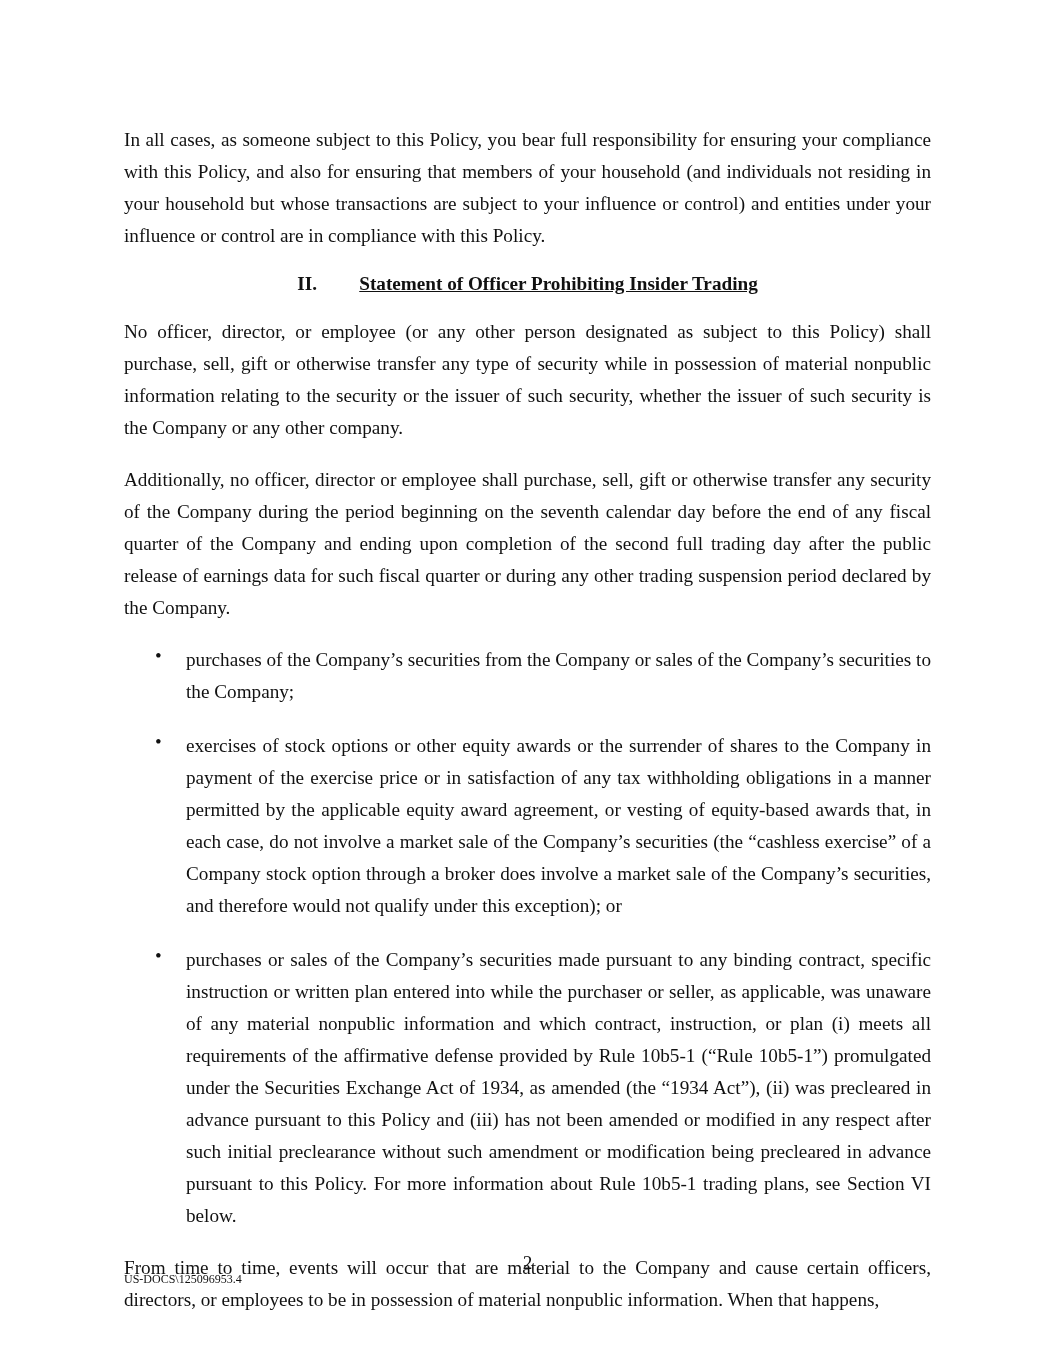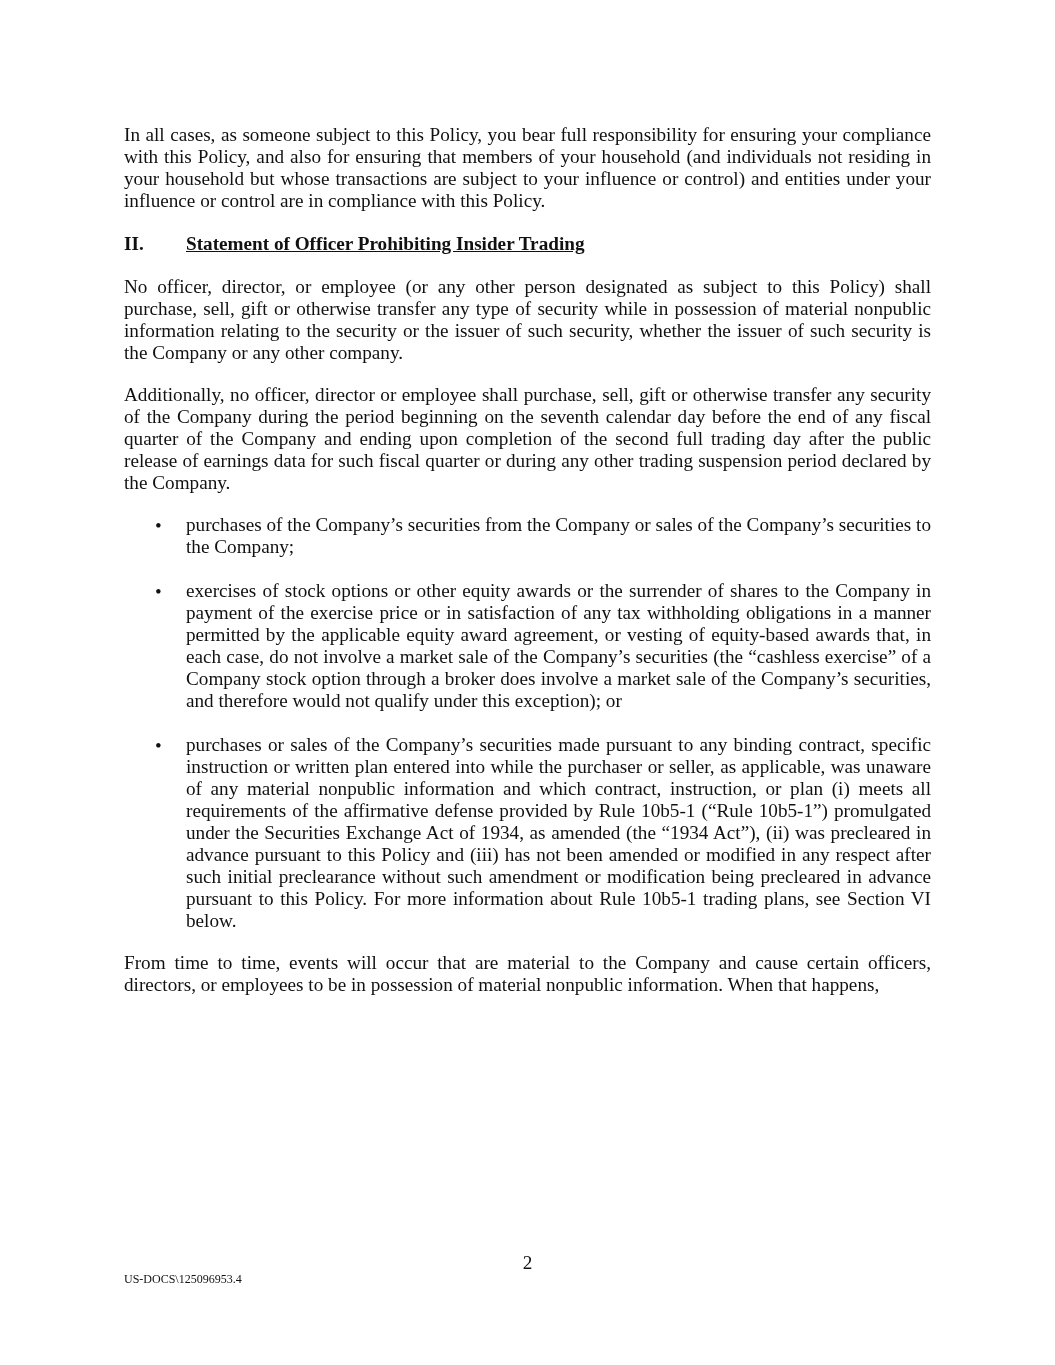--- a/index.html
+++ b/index.html
@@ -1,21 +1,21 @@
 <!DOCTYPE html>
 <html><head>
 <meta charset="utf-8">
 <style>
   html, body { margin: 0; padding: 0; background: #ffffff; }
   body { width: 1055px; height: 1365px; position: relative; overflow: hidden;
          font-family: "Liberation Serif", "DejaVu Serif", serif; color: #111; }
   .page { position: absolute; left: 124px; top: 124px; width: 807px; }
-  p { margin: 0; font-size: 19.2px; line-height: 22px; text-align: justify; }
+  p { margin: 0; font-size: 19.2px; line-height: 32px; text-align: justify; }
   .para { margin-bottom: 20px; }
-  .heading { font-size: 19.2px; line-height: 24px; font-weight: bold; margin-bottom: 20px; display: flex; }
+  .heading { font-size: 19.2px; line-height: 24px; font-weight: bold; margin-bottom: 20px; display: flex; justify-content: center; }
   .heading .num { width: 62px; }
   .heading .title { text-decoration: underline; }
   ul.bullets { list-style: none; margin: 0 0 20px 0; padding: 0; }
   ul.bullets li { position: relative; padding-left: 62px; margin-bottom: 22px; }
   ul.bullets li:last-child { margin-bottom: 0; }
   ul.bullets li .dot { position: absolute; left: 31px; top: 0; font-size: 19.2px; line-height: 24px; }
   .u { }
   .i { }
   .page-number { position: absolute; top: 1251px; left: 0; width: 1055px; text-align: center;
                  font-size: 19.2px; line-height: 24px; }

